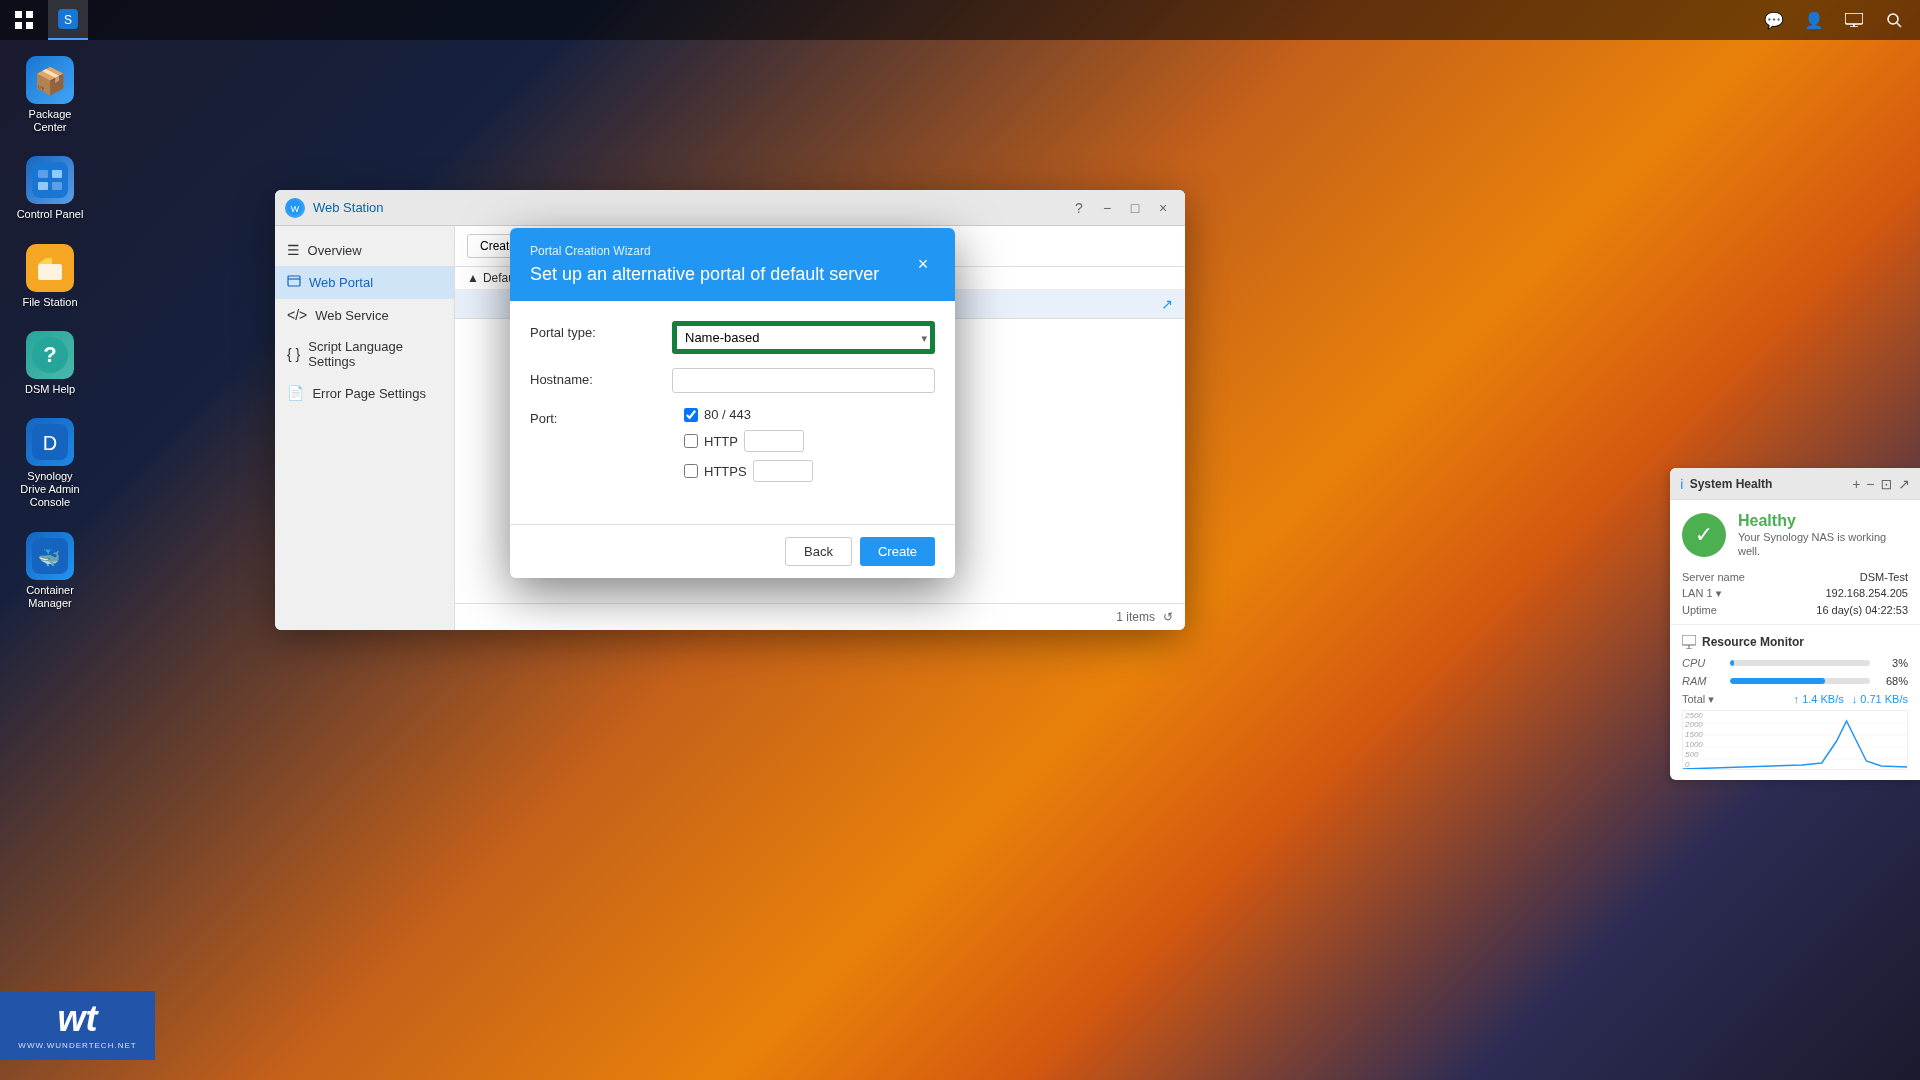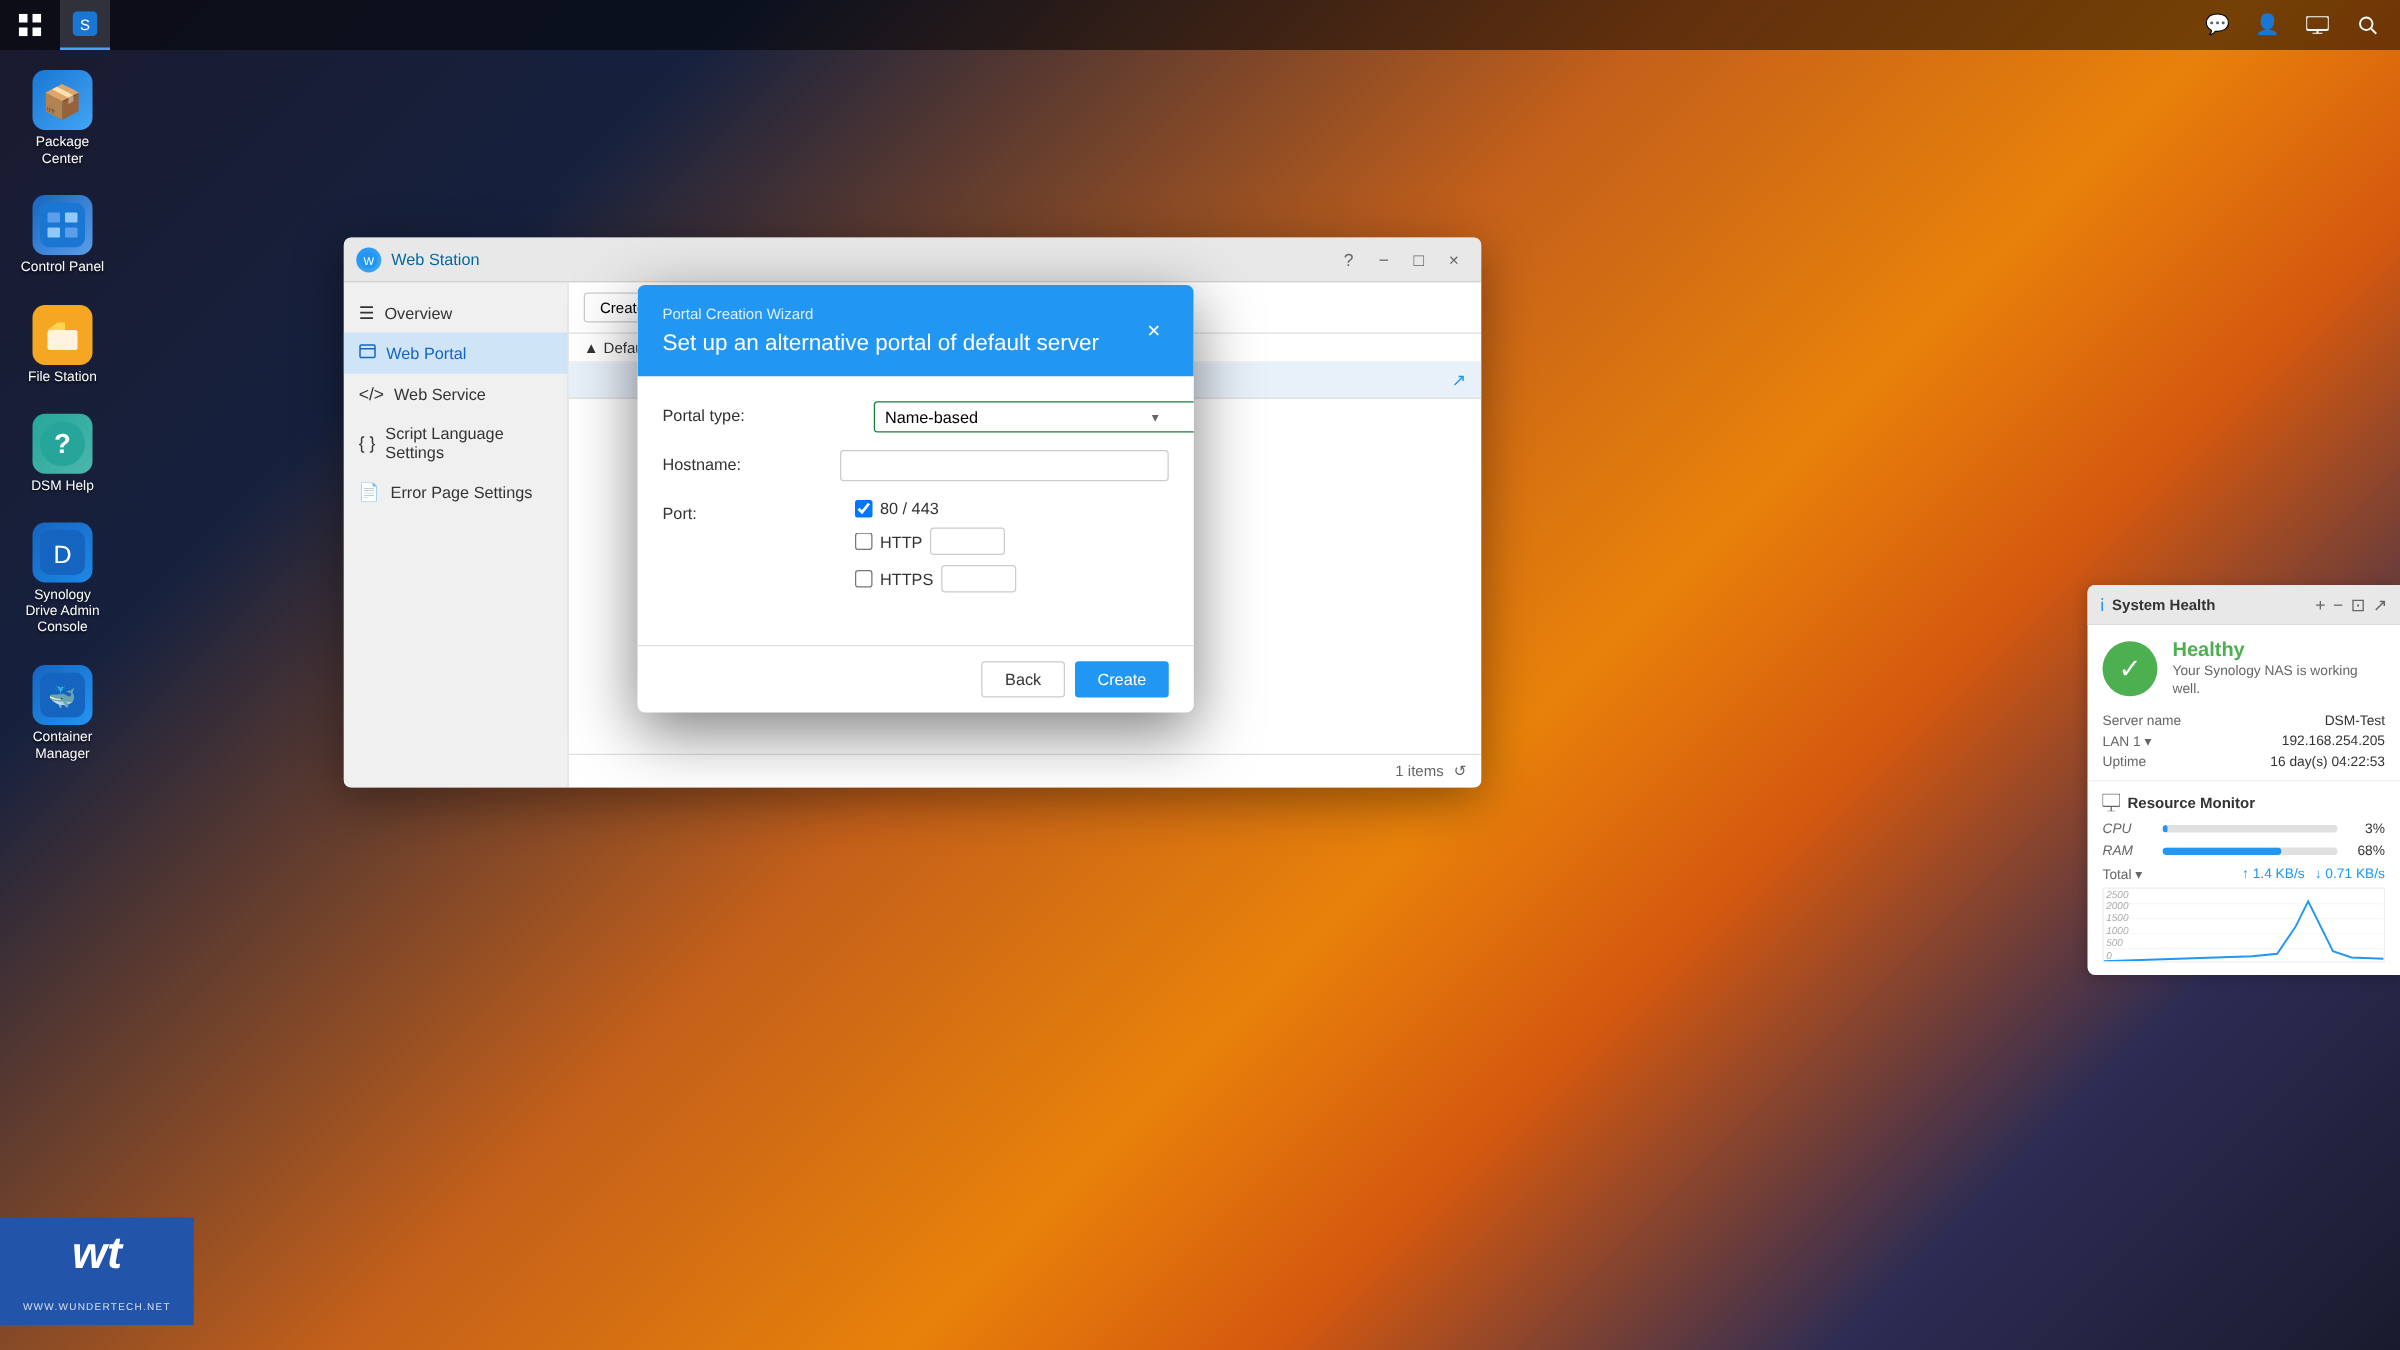--- a/index.html
+++ b/index.html
@@ -285,27 +285,26 @@
       width: 130px;
       font-size: 13px;
       color: #333;
       padding-top: 4px;
       flex-shrink: 0;
     }
     .form-control { flex: 1; }
     .form-select {
       width: 100%;
       padding: 4px 8px;
-      border: 1px solid #15803d;
+      border: 5px solid #15803d;
       border-radius: 3px;
       font-size: 13px;
       background: white;
       appearance: none;
       cursor: pointer;
-      margin-left: 27px;
     }
     .form-input {
       width: 100%;
       padding: 4px 8px;
       border: 1px solid #ccc;
       border-radius: 3px;
       font-size: 13px;
     }
     .select-wrapper {
       position: relative;
@@ -472,21 +471,20 @@
       left: 0;
       width: 155px;
       z-index: 20;
     }
     .watermark-logo {
       background: #2255AA;
       padding: 10px 14px;
       display: flex;
       flex-direction: column;
       align-items: center;
-      gap: 17px;
     }
     .external-link-icon {
       color: #2196F3;
       font-size: 14px;
       cursor: pointer;
     }
   </style>
 </head>
 <body>
 

